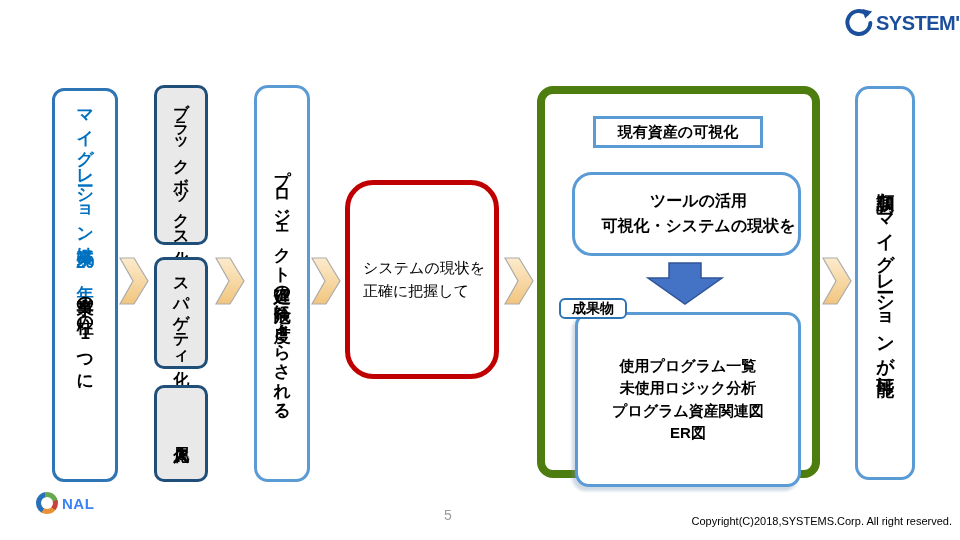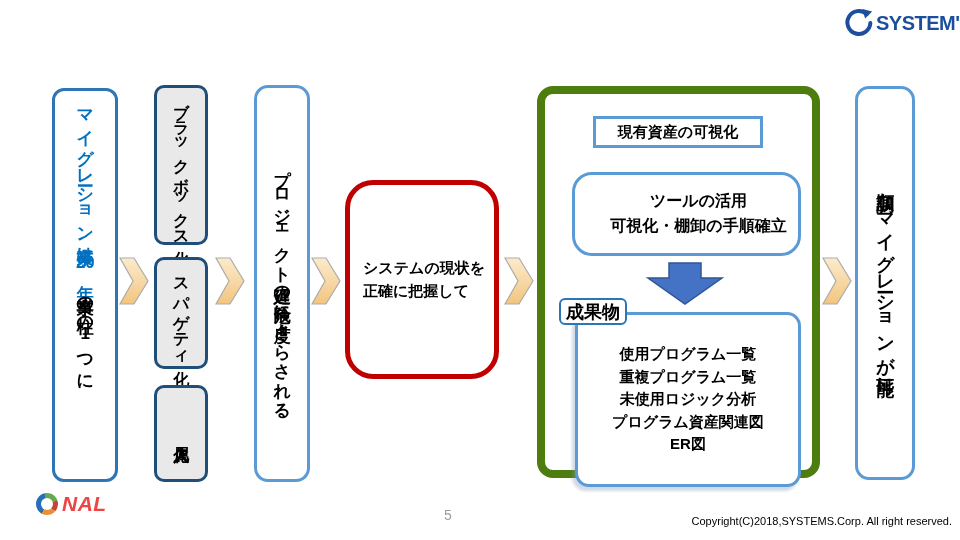--- a/index.html
+++ b/index.html
@@ -40,58 +40,58 @@
   .colR { left: 855px; top: 86px; width: 60px; height: 394px; border: 3px solid #5B9BD5; border-radius: 14px; align-items: center; }
   .colR .vtext { font-size: 18px; }
 
   .chevron { position: absolute; width: 30px; height: 50px; }
 
   .redbox {
     position: absolute; left: 345px; top: 180px; width: 154px; height: 199px;
     border: 5px solid #C00000; border-radius: 28px; background: #fff;
     display: flex; flex-direction: column; justify-content: center; padding-left: 13px;
   }
-  .redbox div { font-size: 15px; font-weight: bold; line-height: 1.5; white-space: nowrap; }
+  .redbox div { font-size: 15px; font-weight: normal; line-height: 1.5; white-space: nowrap; }
 
   .panel {
     position: absolute; left: 537px; top: 86px; width: 283px; height: 392px;
     border: 8px solid #4d7c0f; border-radius: 16px; background: #fff;
   }
   .panel-header {
     position: absolute; left: 48px; top: 22px; width: 170px; height: 32px;
     border: 3px solid #5B9BD5; background: #fff;
     display: flex; align-items: center; justify-content: center;
     font-size: 15px; font-weight: bold;
   }
   .toolbox {
     position: absolute; left: 27px; top: 78px; width: 229px; height: 84px;
     border: 3px solid #5B9BD5; border-radius: 20px; background: #fff;
     display: flex; flex-direction: column; align-items: center; justify-content: center; padding-left: 24px;
   }
   .toolbox div { font-size: 16px; font-weight: bold; line-height: 1.55; white-space: nowrap; }
   .down-arrow { position: absolute; left: 93px; top: 168px; width: 94px; height: 44px; }
   .deliv-label {
-    position: absolute; left: 14px; top: 204px; width: 68px; height: 27px;
+    position: absolute; left: 14px; top: 204px; width: 68px; height: 21px;
     border: 2px solid #2E75B6; border-radius: 6px; background: #fff; z-index: 3;
     display: flex; align-items: center; justify-content: center;
-    font-size: 18px; font-weight: bold;
+    font-size: 14px; font-weight: bold;
   }
   .results {
     position: absolute; left: 30px; top: 218px; width: 226px; height: 175px;
     border: 3px solid #5B9BD5; border-radius: 14px; background: #fff; z-index: 2;
     display: flex; flex-direction: column; align-items: center; justify-content: center;
     box-shadow: -3px 4px 3px rgba(120,150,180,0.35);
   }
   .results div { font-size: 15px; font-weight: bold; line-height: 1.5; white-space: nowrap; }
 
   .nal { position: absolute; left: 36px; top: 492px; display: flex; align-items: center; gap: 4px; }
   .nal-mark { position: relative; width: 22px; height: 22px; border-radius: 50%;
     background: conic-gradient(from 210deg, #2770B8 0 38%, #6AA84F 38% 62%, #C9423A 62% 78%, #E69138 78% 100%); }
   .nal-mark i { position: absolute; left: 5px; top: 5px; width: 12px; height: 12px; border-radius: 50%; background: #fff; }
-  .nal-text { color: #ef4444; font-weight: bold; font-size: 21px; letter-spacing: 0.5px; font-style: italic; }
+  .nal-text { color: #3b82f6; font-weight: bold; font-size: 15px; letter-spacing: 0.5px; }
 
   .page-num { position: absolute; left: 444px; top: 507px; color: #9b9b9b; font-size: 14px; }
   .copyright { position: absolute; right: 8px; top: 515px; color: #000; font-size: 11px; }
 </style>
 </head>
 <body>
 
 <div class="slide">
 
   <svg width="0" height="0" style="position:absolute" aria-hidden="true">
@@ -149,32 +149,31 @@
   <div class="redbox">
     <div>システムの現状を</div>
     <div>正確に把握して</div>
   </div>
 
   <div class="panel">
     <div class="panel-header">現有資産の可視化</div>
 
     <div class="toolbox">
       <div>ツールの活用</div>
-      <div>可視化・棚卸の手順確立</div>
+      <div>可視化・システムの現状を</div>
     </div>
 
     <svg class="down-arrow" viewBox="0 0 94 44">
       <path d="M31 1 L63 1 L63 16 L84 16 L47 42 L10 16 L31 16 Z" fill="#4472C4" stroke="#2F5597" stroke-width="1.5"></path>
     </svg>
 
     <div class="deliv-label">成果物</div>
 
     <div class="results">
       <div>使用プログラム一覧</div>
-      <div>重複プログラム一覧</div>
       <div>未使用ロジック分析</div>
       <div>プログラム資産関連図</div>
       <div>ER図</div>
     </div>
   </div>
 
   <div class="vbox colR">
     <div class="vtext">順調なマイグレーションが可能に</div>
   </div>
 

